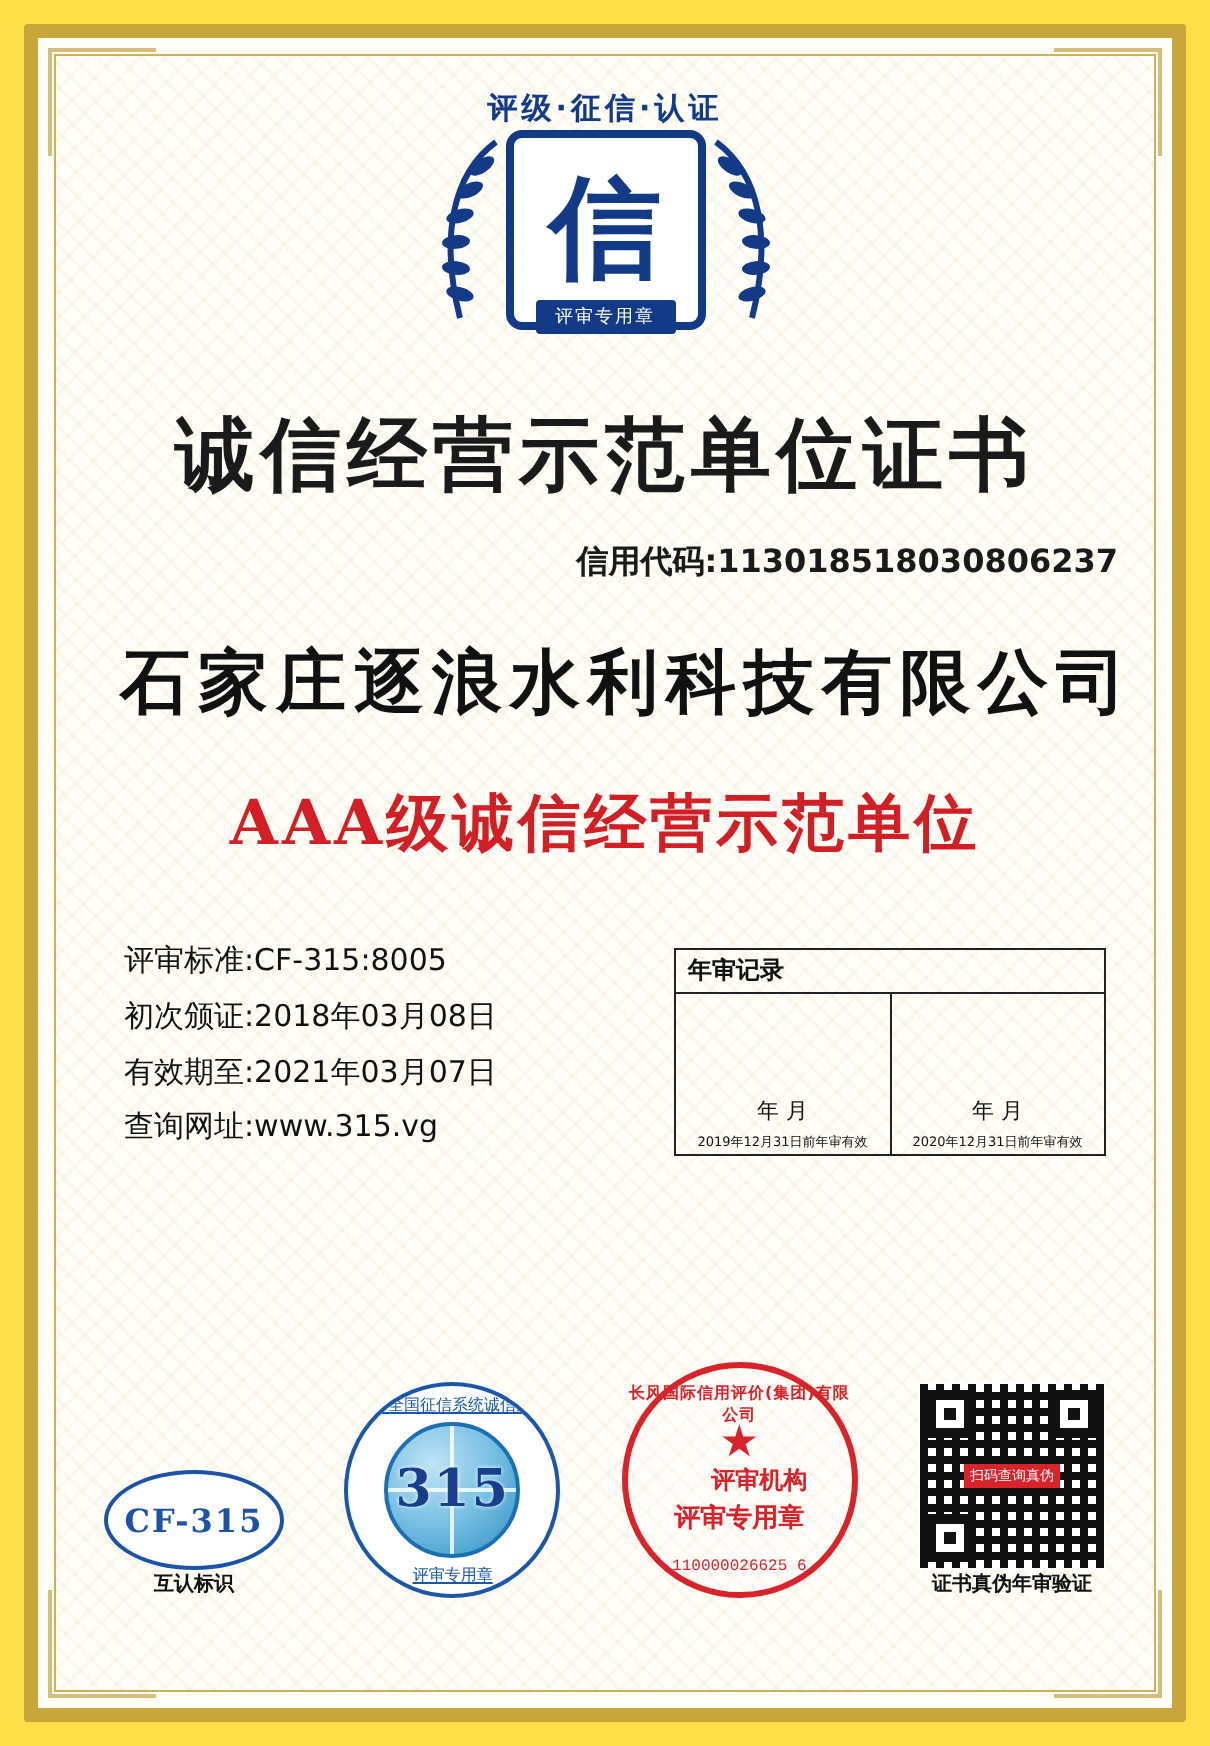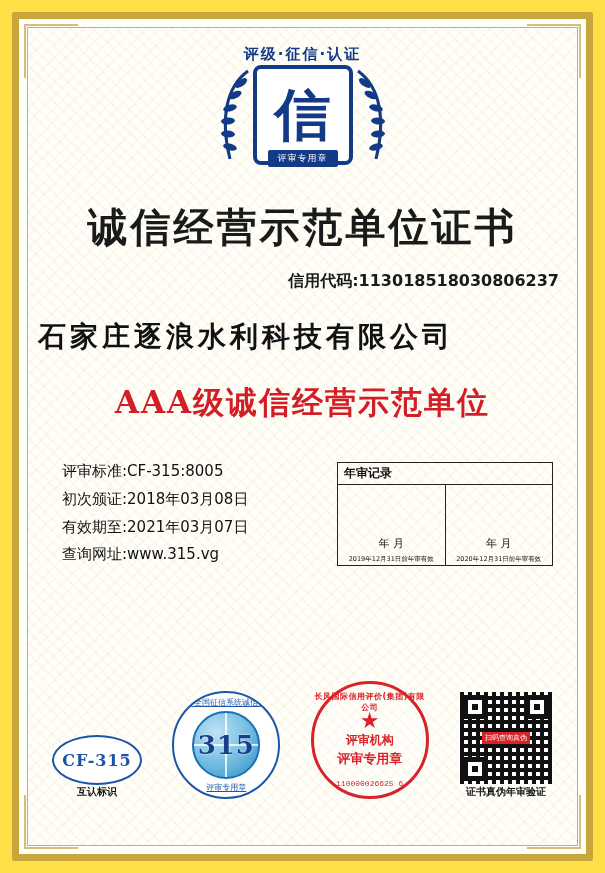--- a/index.html
+++ b/index.html
@@ -170,43 +170,43 @@
     margin-top: 16px;
     text-align: right;
     padding-right: 8px;
     font-size: 16px;
     font-weight: bold;
     color: #1a1a1a;
     font-family: "DejaVu Sans", "Liberation Sans", sans-serif;
   }
   .company-name {
     margin-top: 26px;
-    text-align: left;
-    font-size: 28px;
+    text-align: right;
+    font-size: 35px;
     font-weight: bold;
     color: #111111;
     letter-spacing: 4px;
     font-family: "DejaVu Sans", "Liberation Sans", sans-serif;
   }
   .award-level {
     margin-top: 26px;
     text-align: center;
     font-size: 31px;
     font-weight: bold;
     color: #d21f26;
     letter-spacing: 2px;
     font-family: "DejaVu Serif", "Liberation Serif", serif;
   }
 
   
   .mid-row {
     margin-top: 34px;
     display: flex;
     justify-content: space-between;
-    align-items: center;
+    align-items: flex-end;
   }
   .details {
     padding-left: 24px;
     font-size: 15px;
     color: #111;
     line-height: 1.85;
     font-family: "DejaVu Sans", "Liberation Sans", sans-serif;
   }
   .details div { white-space: nowrap; }
 
@@ -397,20 +397,21 @@
   }
   .stamp-mid {
     position: absolute;
     left: 0;
     top: 48px;
     width: 100%;
     text-align: center;
     font-size: 12px;
     font-weight: bold;
     font-family: "DejaVu Sans", "Liberation Sans", sans-serif;
+    padding-left: 10px;
   }
   .stamp-mid2 {
     position: absolute;
     left: 0;
     top: 66px;
     width: 100%;
     text-align: center;
     font-size: 13px;
     font-weight: bold;
     font-family: "DejaVu Sans", "Liberation Sans", sans-serif;

